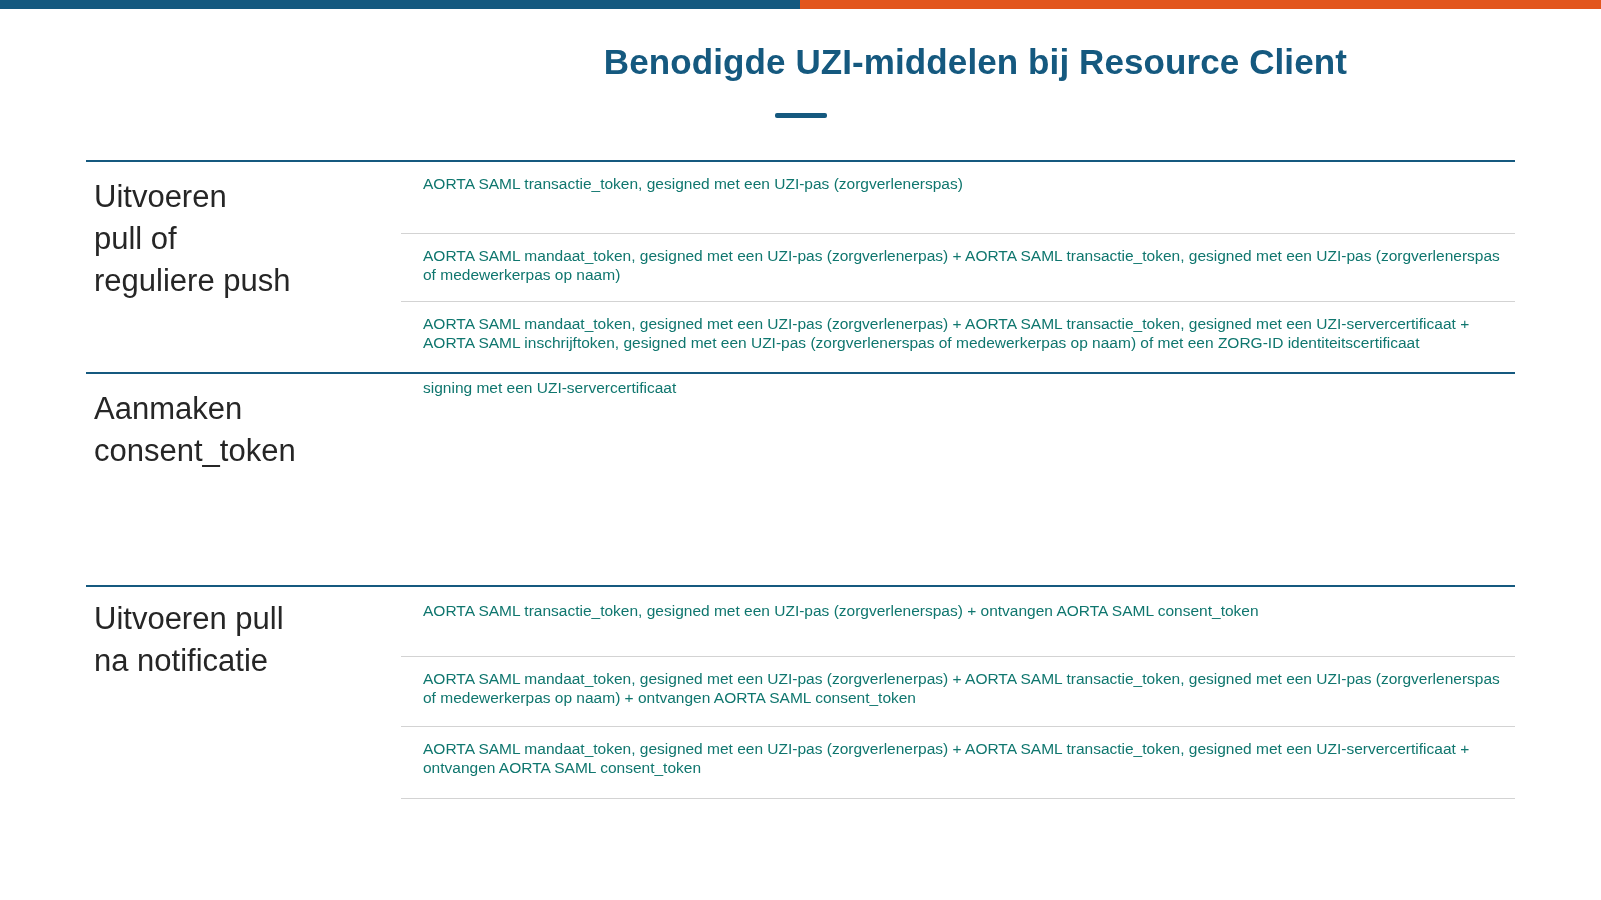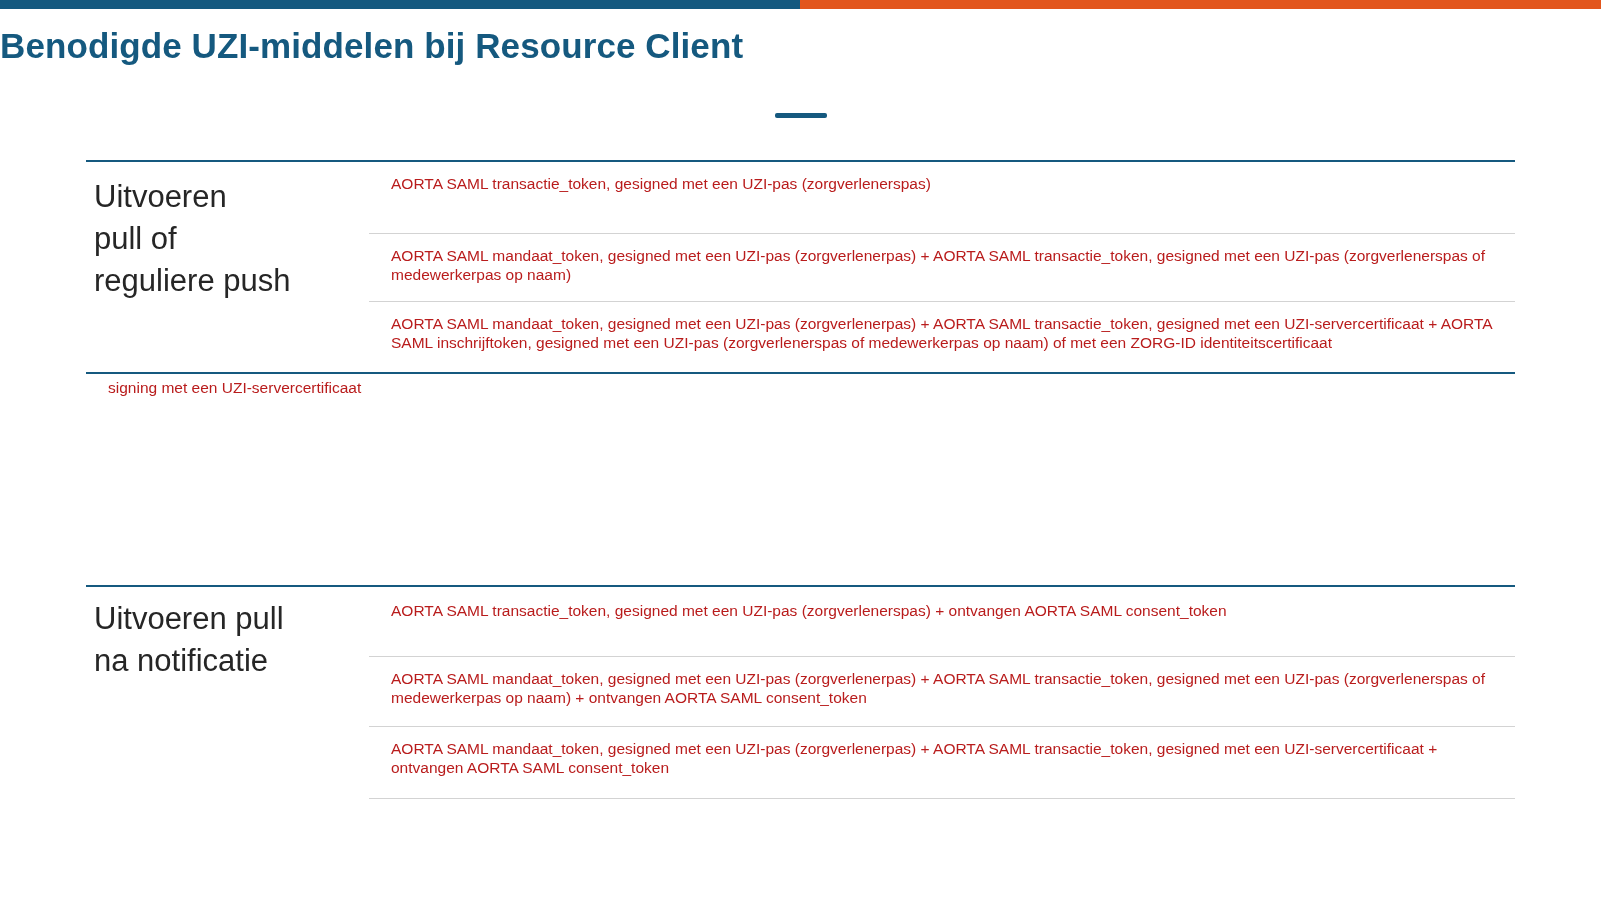--- a/index.html
+++ b/index.html
@@ -34,24 +34,24 @@
     background: #15597f;
   }
   .topbar-right {
     flex: 1;
     height: 100%;
     background: #e2561d;
   }
   
   .title {
     position: absolute;
-    top: 26px;
+    top: 42px;
     left: 0;
     width: 1347px;
-    text-align: left;
+    text-align: right;
     font-size: 35px;
     font-weight: bold;
     color: #15597f;
     letter-spacing: 0.1px;
   }
   .title-rule {
     position: absolute;
     top: 113px;
     left: 50%;
     transform: translateX(-50%);
@@ -66,20 +66,21 @@
     top: 160px;
     left: 86px;
     width: 1429px;
   }
   .group {
     position: relative;
     width: 100%;
     border-top: 2px solid #15597f;
     box-sizing: border-box;
     display: flex;
+    gap: 32px;
   }
   .group-label {
     width: 283px;
     flex: 0 0 283px;
     box-sizing: border-box;
     padding-left: 8px;
     padding-top: 14px;
     font-size: 31px;
     line-height: 1.35;
     color: #262626;
@@ -88,21 +89,21 @@
   .group-rows {
     flex: 1;
     min-width: 0;
     box-sizing: border-box;
   }
   .row {
     box-sizing: border-box;
     padding: 10px 12px 10px 22px;
     font-size: 15.5px;
     line-height: 1.25;
-    color: #b91c1c;
+    color: #0f766e;
     border-bottom: 1px solid #d3d3d3;
     min-height: 44px;
   }
   .row:last-child {
     border-bottom: 1px solid #d3d3d3;
   }
   .group.g1 { height: 212px; }
   .group.g1 .row.r1 { padding-top: 12px; min-height: 72px; }
   .group.g1 .row.r2 { min-height: 68px; padding-top: 12px; }
   .group.g1 .row.r3 { min-height: 70px; padding-top: 12px; border-bottom: none; }
@@ -136,20 +137,24 @@
         <div>reguliere push</div>
       </div>
       <div class="group-rows">
         <div class="row r1">AORTA SAML transactie_token, gesigned met een UZI-pas (zorgverlenerspas)</div>
         <div class="row r2">AORTA SAML mandaat_token, gesigned met een UZI-pas (zorgverlenerpas) + AORTA SAML transactie_token, gesigned met een UZI-pas (zorgverlenerspas of medewerkerpas op naam)</div>
         <div class="row r3">AORTA SAML mandaat_token, gesigned met een UZI-pas (zorgverlenerpas) + AORTA SAML transactie_token, gesigned met een UZI-servercertificaat + AORTA SAML inschrijftoken, gesigned met een UZI-pas (zorgverlenerspas of medewerkerpas op naam) of met een ZORG-ID identiteitscertificaat</div>
       </div>
     </div>
 
     <div class="group g2">
+      <div class="group-label">
+        <div>Aanmaken</div>
+        <div>consent_token</div>
+      </div>
       <div class="group-rows">
         <div class="row r1">signing met een UZI-servercertificaat</div>
       </div>
     </div>
 
     <div class="group g3">
       <div class="group-label">
         <div>Uitvoeren pull</div>
         <div>na notificatie</div>
       </div>

